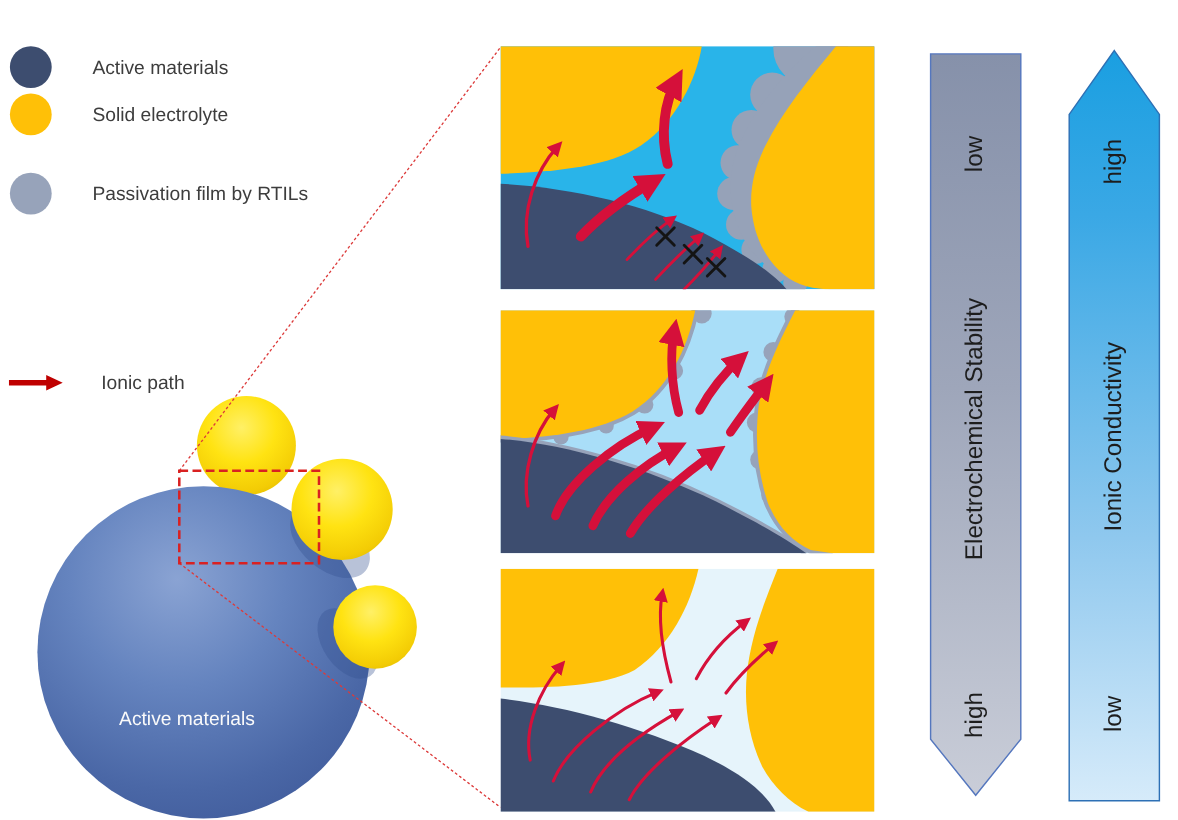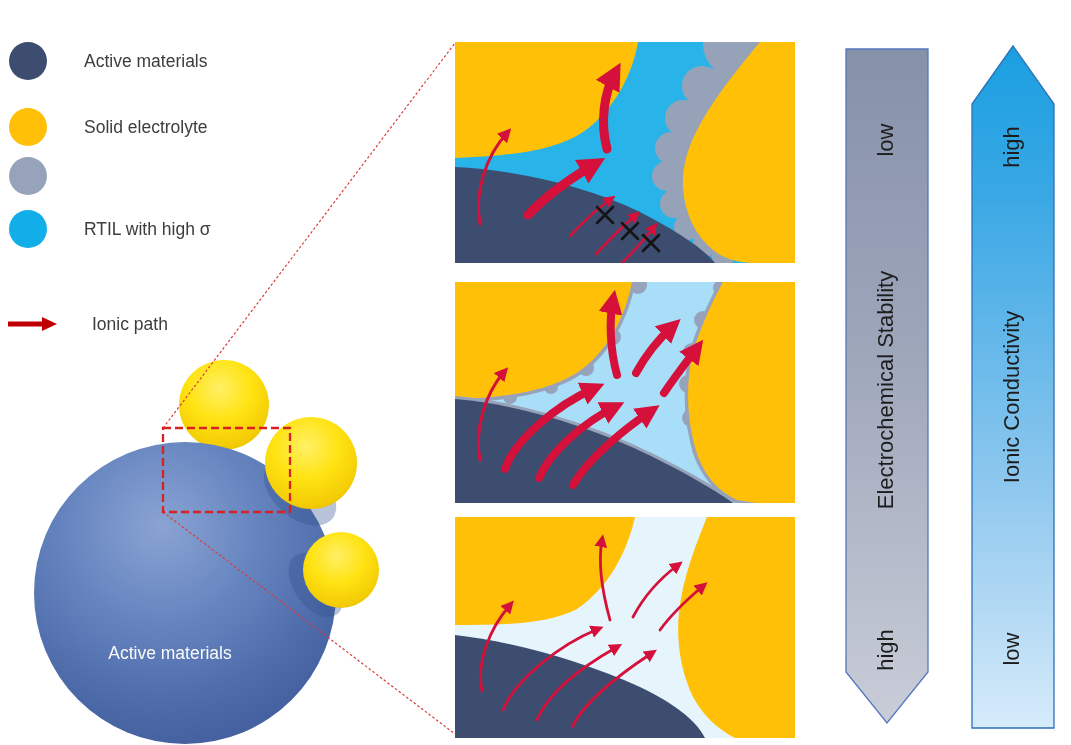--- a/index.html
+++ b/index.html
@@ -34,38 +34,33 @@
 
 <div class="canvas">
 
   <div class="legend">
     <div class="lrow" style="top:41px">
       <svg class="swatch" width="40" height="40">
         <circle cx="20" cy="20" r="19" fill="#3D4D6F"></circle>
       </svg>
       <span class="llabel">Active materials</span>
     </div>
-    <div class="lrow" style="top:107px">
+    <div class="lrow" style="top:84px">
       <svg class="swatch" width="40" height="40">
         <circle cx="20" cy="20" r="19" fill="#FFC007"></circle>
       </svg>
       <span class="llabel">Solid electrolyte</span>
     </div>
     <div class="lrow" style="top:156px">
       <svg class="swatch" width="40" height="40">
         <circle cx="20" cy="20" r="19" fill="#97A3BA"></circle>
       </svg>
-    </div>
-    <div class="lrow" style="top:209px">
-      <svg class="swatch" width="40" height="40">
-        <circle cx="20" cy="20" r="19" fill="#12AEE9"></circle>
-      </svg>
-      <span class="llabel">RTIL with high σ</span>
-    </div>
-    <div class="lrow arrow-row" style="top:304px">
+      <span class="llabel">Passivation film by RTILs</span>
+    </div>
+    <div class="lrow arrow-row" style="top:328px">
       <svg class="swatch" width="50" height="20">
         <polygon points="0,7.5 34,7.5 34,3 49,10 34,17 34,12.5 0,12.5" fill="#BF0000"></polygon>
       </svg>
       <span class="llabel">Ionic path</span>
     </div>
   </div>
 
   <svg class="overview-svg" width="1071" height="745" viewBox="0 0 1071 745">
     <defs>
       <radialGradient id="sphereGrad" cx="42%" cy="28%" r="85%">

